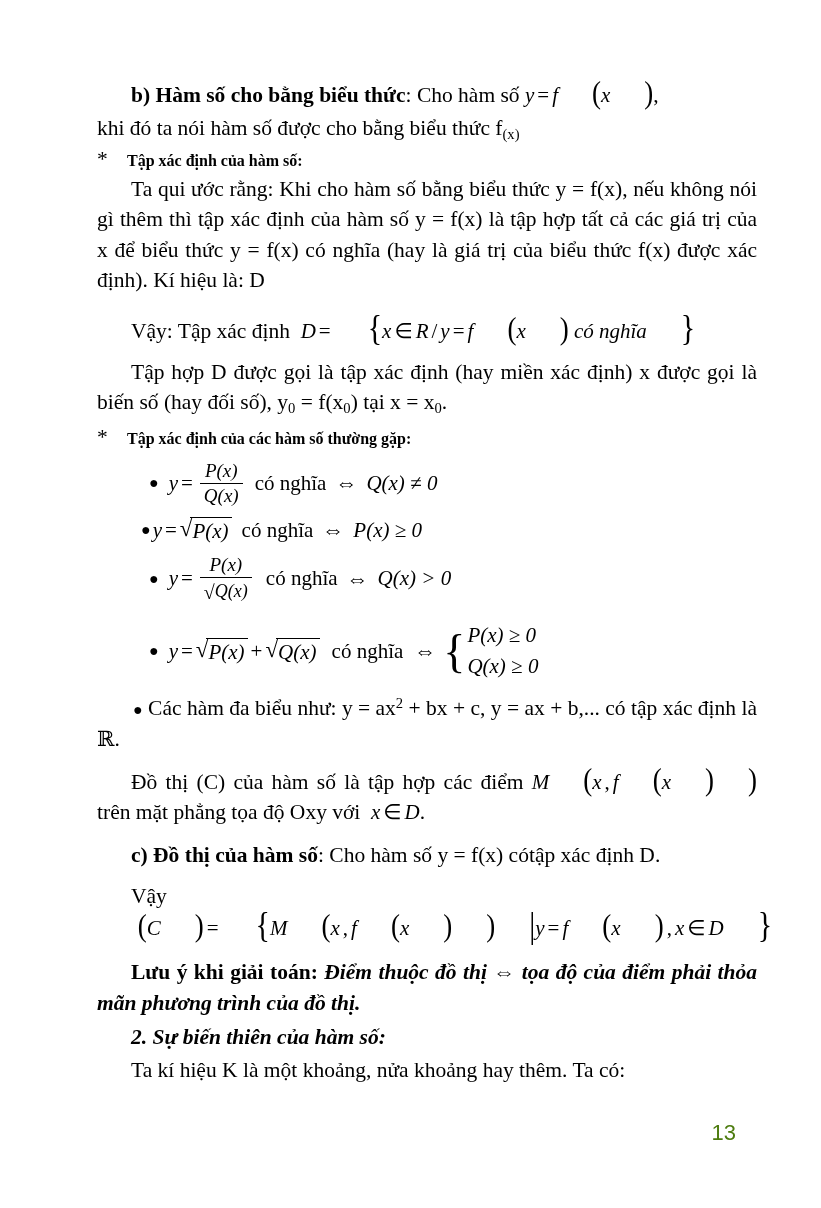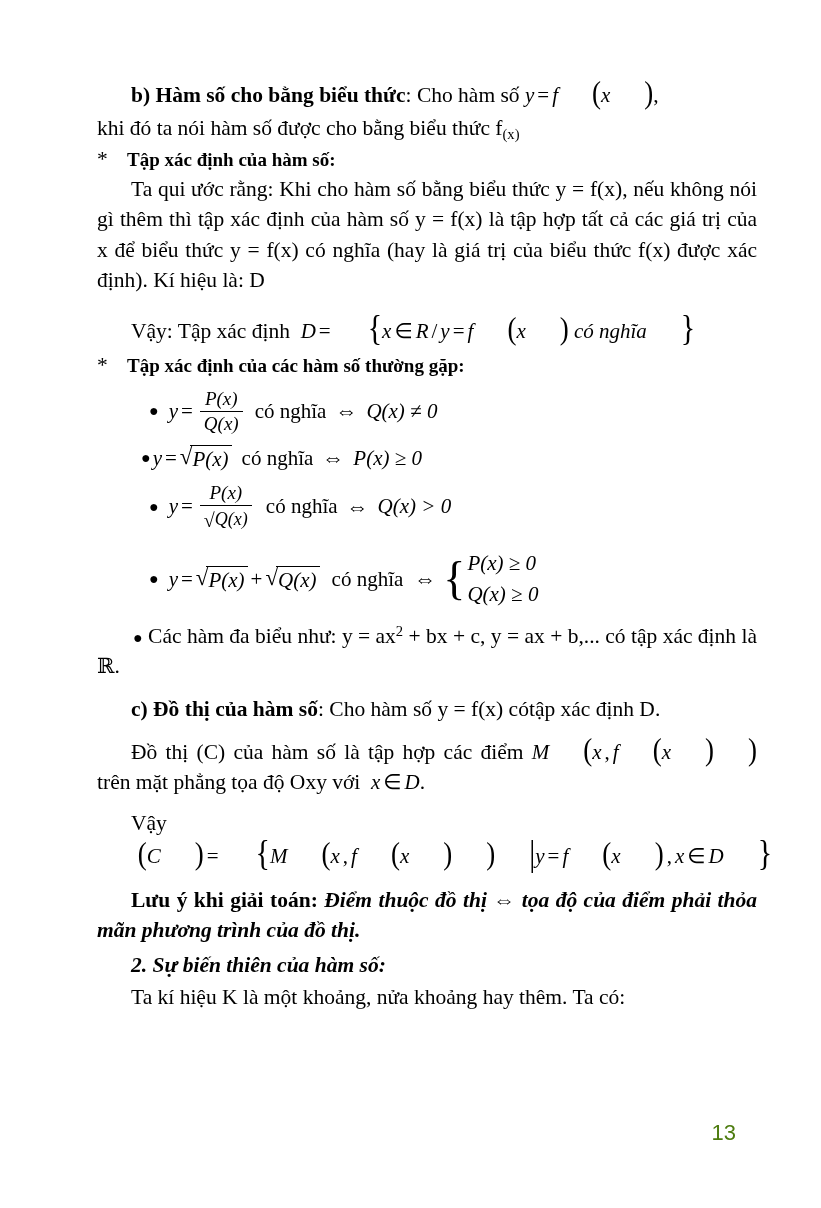--- a/index.html
+++ b/index.html
@@ -51,21 +51,21 @@
     align-items: baseline;
     margin: 2px 0 2px 0;
   }
   .star-mark {
     width: 30px;
     flex: 0 0 30px;
     font-size: 21.5px;
   }
   .star-text {
     font-weight: bold;
-    font-size: 19px;
+    font-size: 16px;
   }
   .bullet-row {
     display: flex;
     align-items: center;
     margin: 10px 0 10px 0;
     padding-left: 52px;
   }
   .bullet-row.tight {
     padding-left: 44px;
   }
@@ -199,20 +199,23 @@
 
     <p class="indent">Ta qui ước rằng: Khi cho hàm số bằng biểu thức y = f(x), nếu không nói gì thêm thì tập xác định của hàm số y = f(x) là tập hợp tất cả các giá trị của x để biểu thức y = f(x) có nghĩa (hay là giá trị của biểu thức f(x) được xác định). Kí hiệu là: D</p>
 
     <p class="indent" style="margin-top:18px;">
       <span>Vậy: Tập xác định</span>
       <span class="nowrap">
         <span class="mi">&nbsp;D</span><span class="mop">=</span><span class="bigger-brace">{</span><span class="mi">x</span><span class="mop">∈</span><span class="mi">R</span><span class="mop">/</span><span class="mi">y</span><span class="mop">=</span><span class="mi">f</span><span class="big-paren">(</span><span class="mi">x</span><span class="big-paren">)</span><span class="mi">&nbsp;có nghĩa</span><span class="bigger-brace">}</span>
       </span>
     </p>
 
+    <p class="indent" style="margin-top:10px;">
+      <span>Tập hợp D được gọi là tập xác định (hay miền xác định) x được gọi là biến số (hay đối số), y</span><sub>0</sub><span> = f(x</span><sub>0</sub><span>) tại x = x</span><sub>0</sub><span>.</span>
+    </p>
 
     <div class="star-line" style="margin-top:6px;">
       <span class="star-mark">*</span>
       <span class="star-text">Tập xác định của các hàm số thường gặp:</span>
     </div>
 
     <div class="bullet-row">
       <span class="bullet">●</span>
       <span class="mi">y</span>
       <span class="mop">=</span>
@@ -280,29 +283,29 @@
       </span>
     </div>
 
     <p style="margin-top:10px; text-indent:36px;">
       <span style="font-size:16px;">●</span>
       <span>Các hàm đa biểu như: y = ax</span><sup>2</sup><span> + bx + c, y = ax + b,... có tập xác định là</span>
       <span class="blackboard-R">ℝ</span><span>.</span>
     </p>
 
     <p class="indent" style="margin-top:12px;">
+      <span>Đồ thị (C) của hàm số là tập hợp các điểm</span>
+      <span class="nowrap">
+        <span class="mi">M</span><span class="big-paren">(</span><span class="mi">x</span><span class="mop">,</span><span class="mi">f</span><span class="big-paren">(</span><span class="mi">x</span><span class="big-paren">)</span><span class="big-paren">)</span></span><span>trên mặt phẳng tọa độ Oxy với</span>
+      <span class="nowrap">
+        <span class="mi">&nbsp;x</span><span class="mop">∈</span><span class="mi">D</span></span><span>.</span>
+    </p>
+
+    <p class="indent" style="margin-top:12px;">
       <span class="bold">c) Đồ thị của hàm số</span><span>: Cho hàm số y = f(x) cótập xác định D.</span>
-    </p>
-
-    <p class="indent" style="margin-top:12px;">
-      <span>Đồ thị (C) của hàm số là tập hợp các điểm</span>
-      <span class="nowrap">
-        <span class="mi">M</span><span class="big-paren">(</span><span class="mi">x</span><span class="mop">,</span><span class="mi">f</span><span class="big-paren">(</span><span class="mi">x</span><span class="big-paren">)</span><span class="big-paren">)</span></span><span>trên mặt phẳng tọa độ Oxy với</span>
-      <span class="nowrap">
-        <span class="mi">&nbsp;x</span><span class="mop">∈</span><span class="mi">D</span></span><span>.</span>
     </p>
 
     <p class="indent" style="margin-top:10px;">
       <span>Vậy</span>
       <span class="nowrap">
         <span class="big-paren">&nbsp;(</span><span class="mi">C</span><span class="big-paren">)</span><span class="mop">=</span><span class="bigger-brace">{</span><span class="mi">M</span><span class="big-paren">(</span><span class="mi">x</span><span class="mop">,</span><span class="mi">f</span><span class="big-paren">(</span><span class="mi">x</span><span class="big-paren">)</span><span class="big-paren">)</span><span class="bigger-brace">|</span><span class="mi">y</span><span class="mop">=</span><span class="mi">f</span><span class="big-paren">(</span><span class="mi">x</span><span class="big-paren">)</span><span class="mop">,</span><span class="mi">x</span><span class="mop">∈</span><span class="mi">D</span><span class="bigger-brace">}</span>
       </span>
     </p>
 
     <p class="indent" style="margin-top:12px;">

